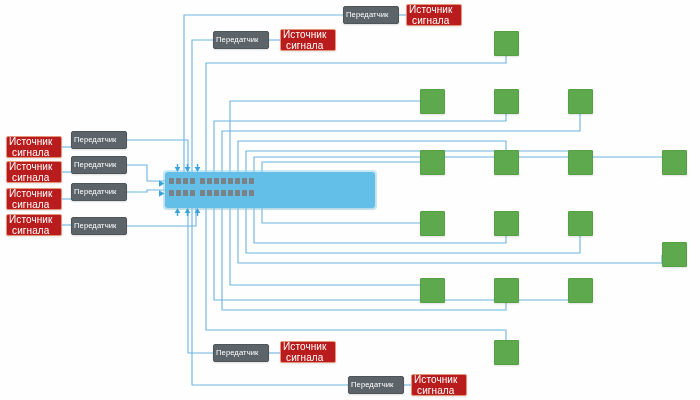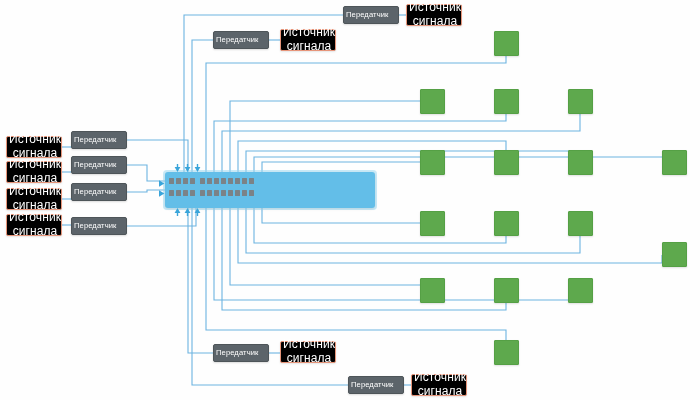--- a/index.html
+++ b/index.html
@@ -7,22 +7,22 @@
   body{width:700px;height:400px;overflow:hidden;
        font-family:"Liberation Sans","DejaVu Sans",sans-serif;}
   #stage{position:relative;width:700px;height:400px;background:#fefefe;}
   #wires{position:absolute;left:0;top:0;width:700px;height:400px;}
 
   .node{position:absolute;box-sizing:border-box;display:flex;
         align-items:center;text-align:center;
         color:#ffffff;letter-spacing:.1px;line-height:1.15;}
 
   
-  .src{background:#000000;border:1px solid #e7957a;border-radius:2px;
-       font-size:12px;padding:1px 2px;
+  .src{background:#b91c1c;border:1px solid #e7957a;border-radius:2px;
+       font-size:10px;padding:1px 2px;
        box-shadow:0 1px 2px rgba(0,0,0,.10);}
 
   
   .tx{background:#5c646a;border:1px solid #4e5559;border-radius:2px;
       font-size:7.6px;padding:1px 2px;
       box-shadow:0 1px 2px rgba(0,0,0,.14);}
 
   
   .rx{background:#5ea94d;border:1px solid #55a045;border-radius:1px;
       box-shadow:0 1px 2px rgba(0,0,0,.12);}

